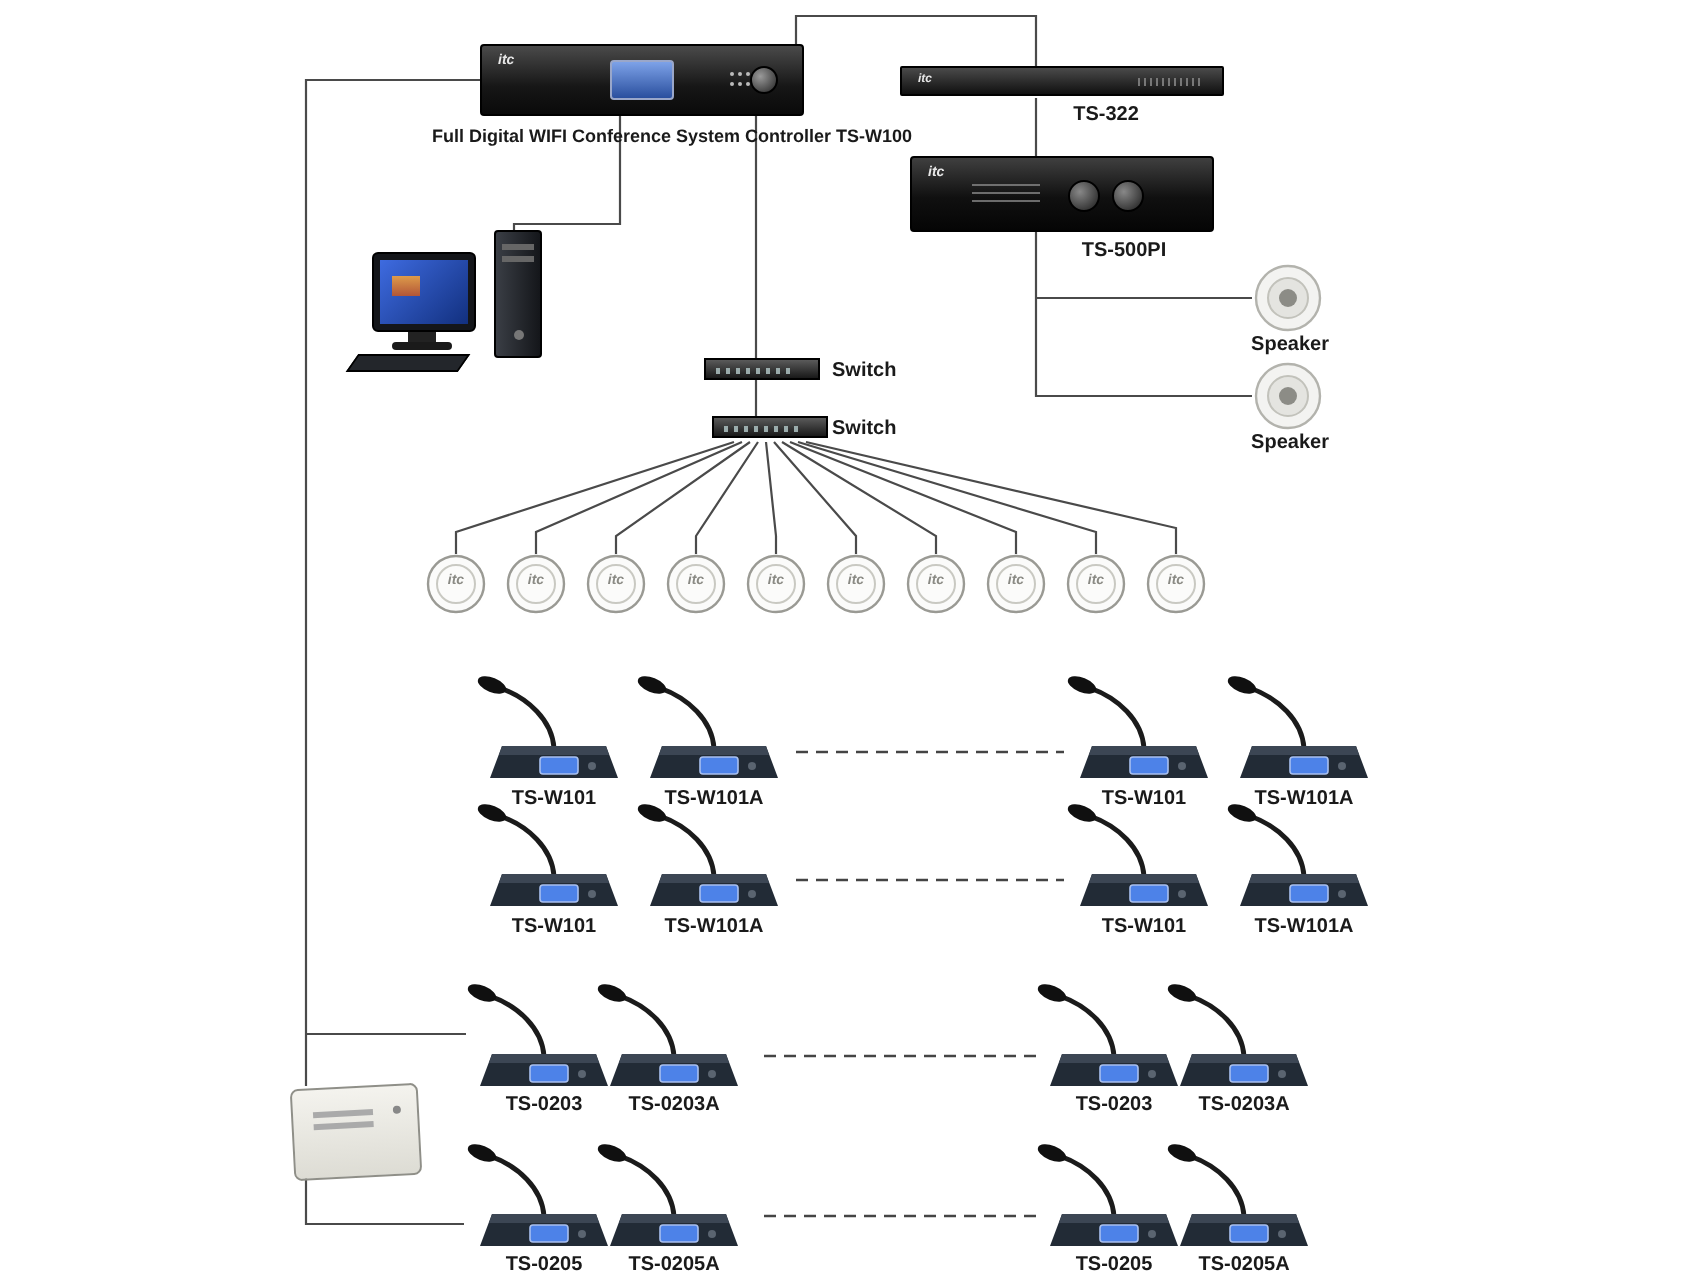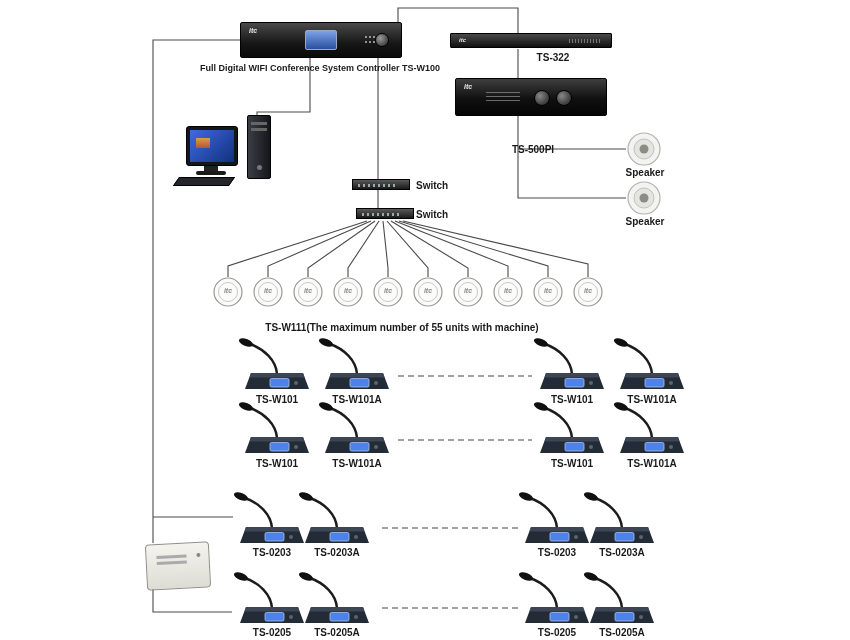--- a/index.html
+++ b/index.html
@@ -131,35 +131,35 @@
       <line x1="382" y1="608" x2="518" y2="608"></line>
     </g>
   </svg>
 
   <div class="dev controller">
     <span class="brand">itc</span>
     <span class="ctrl-screen"></span>
     <span class="ctrl-knob"></span>
     <span class="ctrl-dots"></span>
   </div>
-  <div class="label sm" style="left:308px;top:63px;padding-left:24px;">Full Digital WIFI Conference System Controller TS-W100</div>
+  <div class="label sm" style="left:324px;top:63px;padding-left:24px;">Full Digital WIFI Conference System Controller TS-W100</div>
 
   <div class="dev ts234">
     <span class="brand">itc</span>
     <span class="vents"></span>
   </div>
   <div class="label" style="left:553px;top:52px;">TS-322</div>
 
   <div class="dev amp">
     <span class="brand">itc</span>
     <span class="amp-text"></span>
     <span class="amp-knob k1"></span>
     <span class="amp-knob k2"></span>
   </div>
-  <div class="label" style="left:533px;top:120px;margin-top:24px;">TS-500PI</div>
+  <div class="label" style="left:562px;top:120px;">TS-500PI</div>
 
   <div class="dev speaker" style="left:627px;top:132px;">
     <svg viewBox="0 0 34 34" width="34" height="34">
         <use href="#spksym"></use>
       </svg>
   </div>
   <div class="label" style="left:645px;top:167px;">Speaker</div>
   <div class="dev speaker" style="left:627px;top:181px;">
     <svg viewBox="0 0 34 34" width="34" height="34">
         <use href="#spksym"></use>
@@ -213,21 +213,20 @@
       </svg><span class="wlogo">itc</span></div>
   <div class="dev wunit" style="left:493px;top:277px;"><svg viewBox="0 0 30 30" width="30" height="30">
         <use href="#wunitsym"></use>
       </svg><span class="wlogo">itc</span></div>
   <div class="dev wunit" style="left:533px;top:277px;"><svg viewBox="0 0 30 30" width="30" height="30">
         <use href="#wunitsym"></use>
       </svg><span class="wlogo">itc</span></div>
   <div class="dev wunit" style="left:573px;top:277px;"><svg viewBox="0 0 30 30" width="30" height="30">
         <use href="#wunitsym"></use>
       </svg><span class="wlogo">itc</span></div>
-  <div class="label" style="left:402px;top:322px;">TS-W111(The maximum number of 55 units with machine)</div>
 
   <div class="dev mic" style="left:230px;top:336px;">
       <svg viewBox="0 0 80 56">
         <use href="#micsym"></use>
       </svg>
     </div>
   <div class="dev mic" style="left:310px;top:336px;">
       <svg viewBox="0 0 80 56">
         <use href="#micsym"></use>
       </svg>

